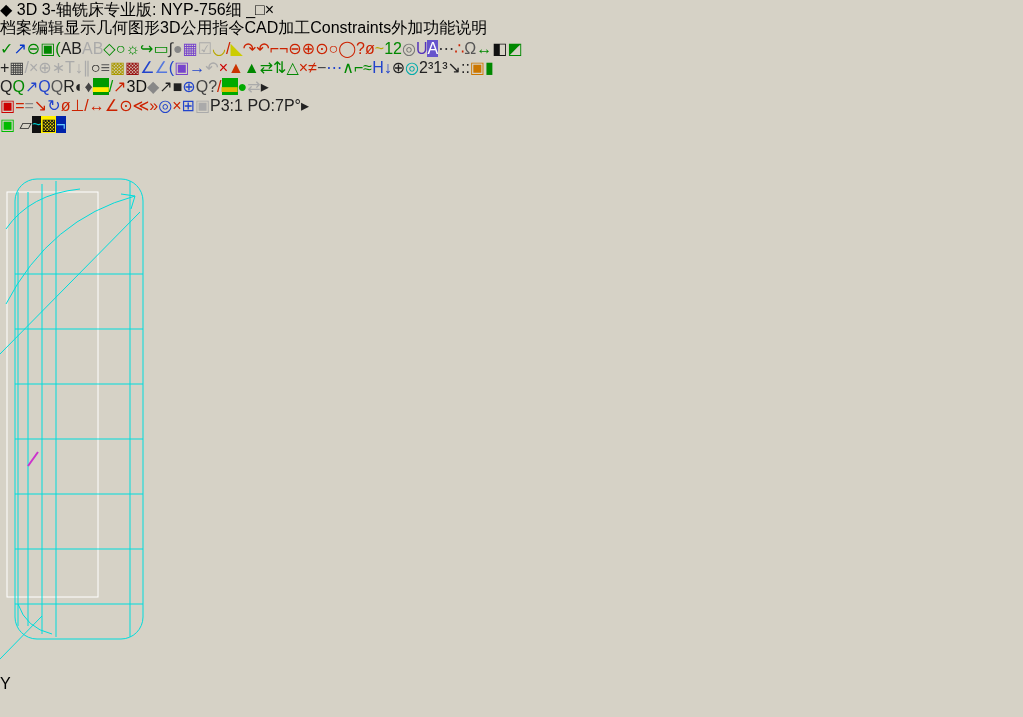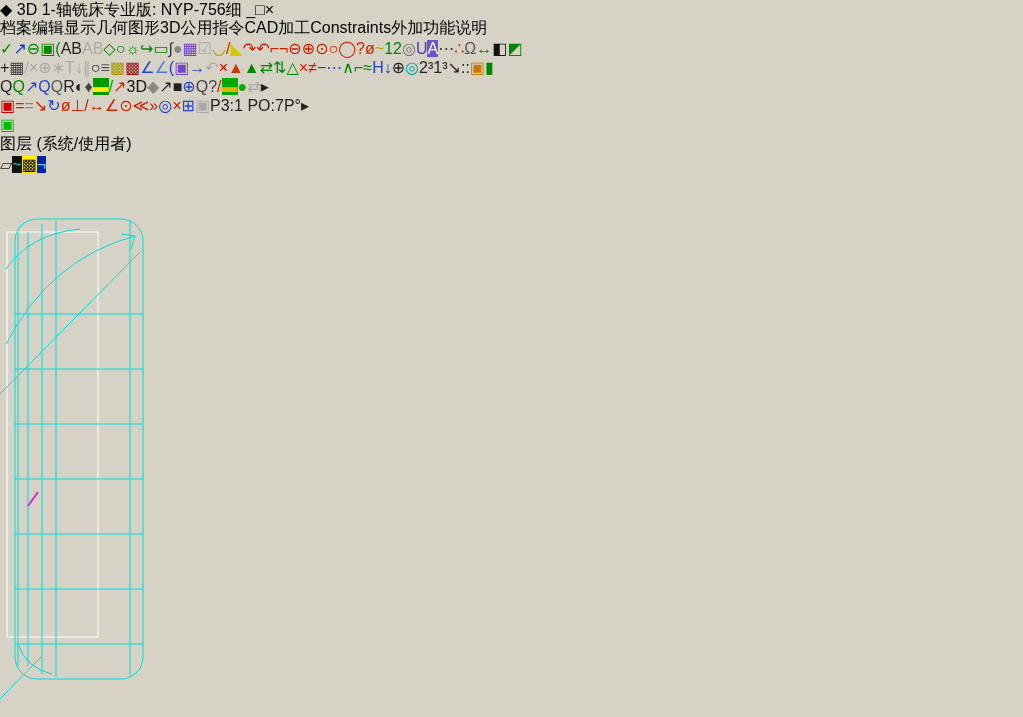--- a/index.html
+++ b/index.html
@@ -57,21 +57,21 @@
   .wire{position:absolute;left:694px;top:0;}
   .strip{height:10px;background:#d6d2c6;}
 </style>
 </head>
 <body>
 
 <div class="app">
 
   <div class="titlebar">
     <span class="app-ico">◆</span>
-    <span class="title">3D 1-轴铣床专业版: NYP-756细</span>
+    <span class="title">3D 3-轴铣床专业版: NYP-756细</span>
     <span class="winbtns"><span class="winbtn">_</span><span class="winbtn">□</span><span class="winbtn">×</span></span>
   </div>
 
   <div class="menubar">
     <span class="grip-v"></span>
     <span class="menu-items"><span class="menu-item">档案</span><span class="menu-item">编辑</span><span class="menu-item">显示</span><span class="menu-item">几何图形</span><span class="menu-item">3D</span><span class="menu-item">公用指令</span><span class="menu-item">CAD</span><span class="menu-item">加工</span><span class="menu-item">Constraints</span><span class="menu-item">外加功能</span><span class="menu-item">说明</span></span>
   </div>
 
   <div class="tb tb1">
     <span class="grip-v"></span>
@@ -90,21 +90,20 @@
       <span class="items-v"><span class="icon" style="color: rgb(34, 34, 34);">Q</span><span class="icon" style="color: rgb(0, 136, 0);">Q</span><span class="icon" style="color: rgb(34, 68, 204);">↗</span><span class="icon" style="color: rgb(34, 68, 204);">Q</span><span class="icon" style="color: rgb(85, 85, 85);">Q</span><span class="icon boxed" style="color: rgb(34, 34, 34);">R</span><span class="icon" style="color: rgb(34, 34, 34);">◐</span><span class="icon" style="color: rgb(68, 68, 68);">♦</span><span class="icon" style="color: rgb(255, 238, 0); background: rgb(0, 153, 0);">▬</span><span class="icon" style="color: rgb(0, 153, 0);">/</span><span class="icon" style="color: rgb(204, 34, 0);">↗</span><span class="icon tiny" style="color: rgb(17, 17, 17);">3D</span><span class="icon" style="color: rgb(136, 136, 136);">◆</span><span class="icon" style="color: rgb(34, 34, 34);">↗</span><span class="icon" style="color: rgb(34, 34, 34);">■</span><span class="icon" style="color: rgb(34, 68, 204);">⊕</span><span class="icon" style="color: rgb(68, 68, 68);">Q</span><span class="icon" style="color: rgb(68, 68, 68);">?</span><span class="icon" style="color: rgb(204, 34, 0);">/</span><span class="icon" style="color: rgb(221, 187, 0); background: rgb(0, 170, 0);">▬</span><span class="icon selected" style="color: rgb(0, 170, 0);">●</span><span class="icon disabled" style="color: rgb(170, 170, 170);">⇄</span><span class="icon expander" style="color: rgb(34, 34, 34);">▸</span></span>
     </div>
 
     <div class="col lcol2">
       <span class="grip-h"></span>
       <span class="items-v"><span class="icon" style="color: rgb(204, 0, 0);">▣</span><span class="icon" style="color: rgb(204, 34, 0);">=</span><span class="icon" style="color: rgb(136, 136, 136);">=</span><span class="icon" style="color: rgb(204, 34, 0);">↘</span><span class="icon" style="color: rgb(34, 68, 204);">↻</span><span class="icon" style="color: rgb(204, 34, 0);">ø</span><span class="icon" style="color: rgb(204, 34, 0);">⊥</span><span class="icon" style="color: rgb(204, 34, 0);">/</span><span class="icon" style="color: rgb(204, 34, 0);">↔</span><span class="icon" style="color: rgb(204, 34, 0);">∠</span><span class="icon" style="color: rgb(204, 34, 0);">⊙</span><span class="icon" style="color: rgb(204, 34, 0);">≪</span><span class="icon" style="color: rgb(204, 34, 0);">»</span><span class="icon" style="color: rgb(34, 68, 204);">◎</span><span class="icon" style="color: rgb(204, 34, 0);">×</span><span class="icon" style="color: rgb(34, 68, 204);">⊞</span><span class="icon disabled" style="color: rgb(170, 170, 170);">▣</span><span class="icon two-line" style="color: rgb(34, 34, 34);">P3:1 PO:7</span><span class="icon tiny" style="color: rgb(34, 34, 34);">P°</span><span class="icon expander" style="color: rgb(34, 34, 34);">▸</span></span>
     </div>
 
     <div class="layerpanel">
       <span class="icon lp-head" style="color:#00bb00">▣</span>
-      <div class="lp-label">图层 (系统/使用者)</div>
       <span class="items-v"><span class="icon" style="color: rgb(34, 34, 34);">▱</span><span class="icon" style="color: rgb(0, 204, 204); background: rgb(17, 17, 17);">~</span><span class="icon" style="color: rgb(17, 17, 17); background: rgb(255, 238, 0);">▩</span><span class="icon" style="color: rgb(102, 204, 255); background: rgb(0, 34, 170);">¬</span></span>
     </div>
 
     <div class="viewport">
       <svg class="wire" width="220" height="537" viewBox="0 0 220 537">
         <rect x="7" y="58" width="91" height="405" fill="none" stroke="#ffffff" stroke-width="1"></rect>
         <rect x="15" y="45" width="128" height="460" rx="22" fill="none" stroke="#00dcdc" stroke-width="1"></rect>
         <g stroke="#00dcdc" stroke-width="1" fill="none">
           <line x1="18" y1="58" x2="18" y2="492"></line>
           <line x1="28" y1="58" x2="28" y2="492"></line>

